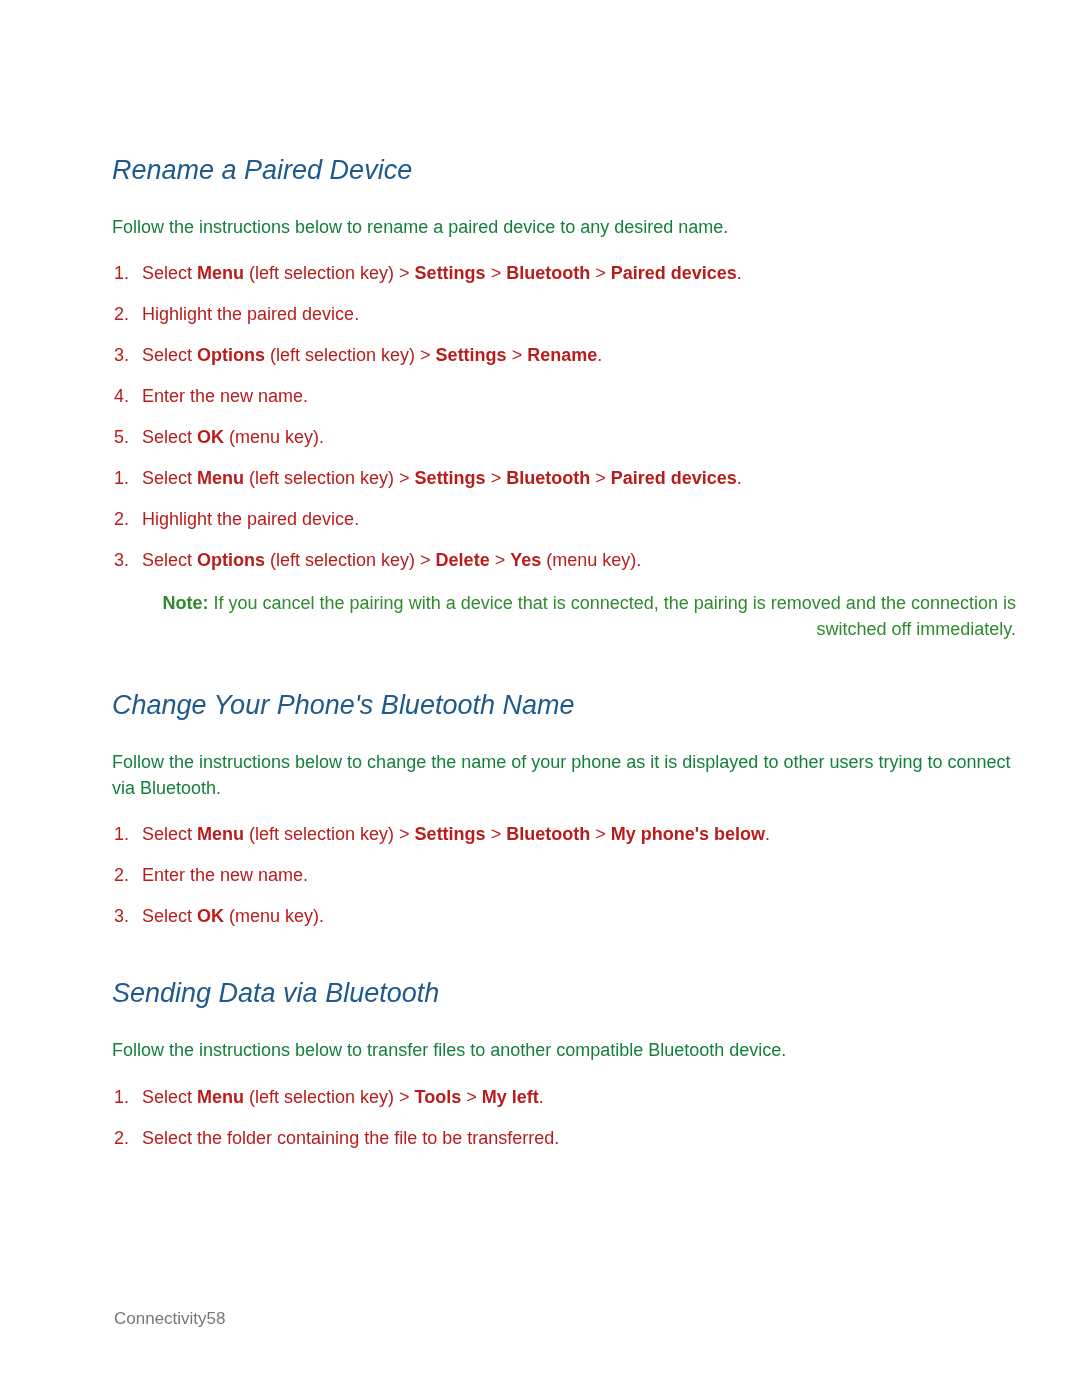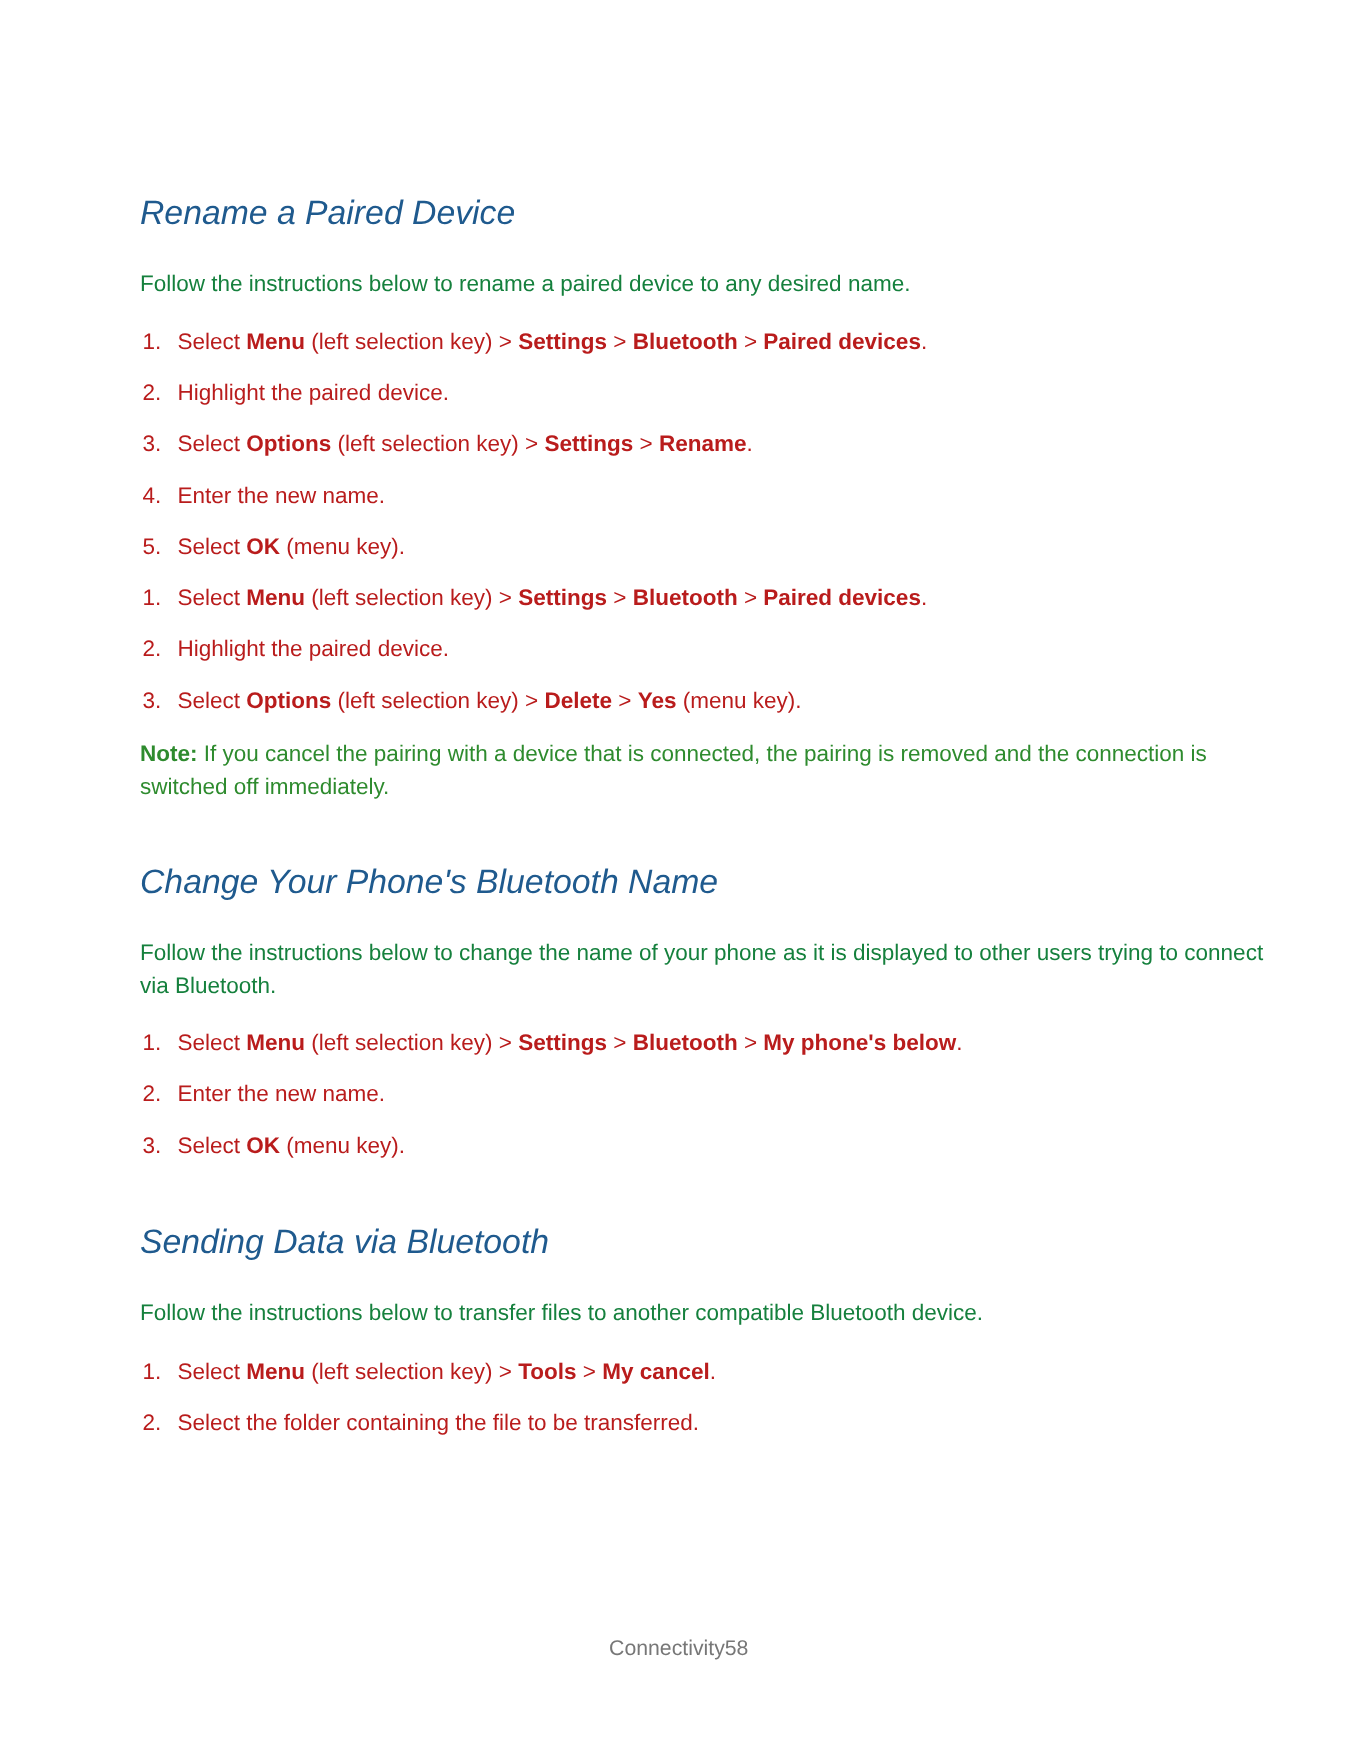--- a/index.html
+++ b/index.html
@@ -48,31 +48,32 @@
   }
   .bold {
     font-weight: bold;
   }
   .note {
     color: #2e8b2e;
     font-size: 18px;
     line-height: 1.45;
     margin-top: 16px;
     margin-bottom: 8px;
+    text-align: right;
   }
   .note .note-label {
     font-weight: bold;
   }
   .footer {
     position: absolute;
     bottom: 68px;
     left: 114px;
     right: 108px;
     display: flex;
-    justify-content: center;
+    justify-content: flex-start;
     font-size: 17px;
     color: #777;
   }
 </style>
 </head>
 <body>
 
 <div class="page" id="page-root">
     <h2>Rename a Paired Device</h2>
     <p>Follow the instructions below to rename a paired device to any desired name.</p>
@@ -92,21 +93,21 @@
     <h2>Change Your Phone's Bluetooth Name</h2>
     <p>Follow the instructions below to change the name of your phone as it is displayed to other users trying to connect via Bluetooth.</p>
     <ol>
       <li><span>Select </span><span class="bold">Menu</span><span> (left selection key) &gt; </span><span class="bold">Settings</span><span> &gt; </span><span class="bold">Bluetooth</span><span> &gt; </span><span class="bold">My phone's below</span><span>.</span></li>
       <li><span>Enter the new name.</span></li>
       <li><span>Select </span><span class="bold">OK</span><span> (menu key).</span></li>
     </ol>
     <h2>Sending Data via Bluetooth</h2>
     <p>Follow the instructions below to transfer files to another compatible Bluetooth device.</p>
     <ol>
-      <li><span>Select </span><span class="bold">Menu</span><span> (left selection key) &gt; </span><span class="bold">Tools</span><span> &gt; </span><span class="bold">My cancel</span><span>.</span></li>
+      <li><span>Select </span><span class="bold">Menu</span><span> (left selection key) &gt; </span><span class="bold">Tools</span><span> &gt; </span><span class="bold">My left</span><span>.</span></li>
       <li><span>Select the folder containing the file to be transferred.</span></li>
     </ol>
   </div>
 
 <div class="footer">
   <span>Connectivity</span>
   <span>58</span>
 </div>
 
 </body></html>

